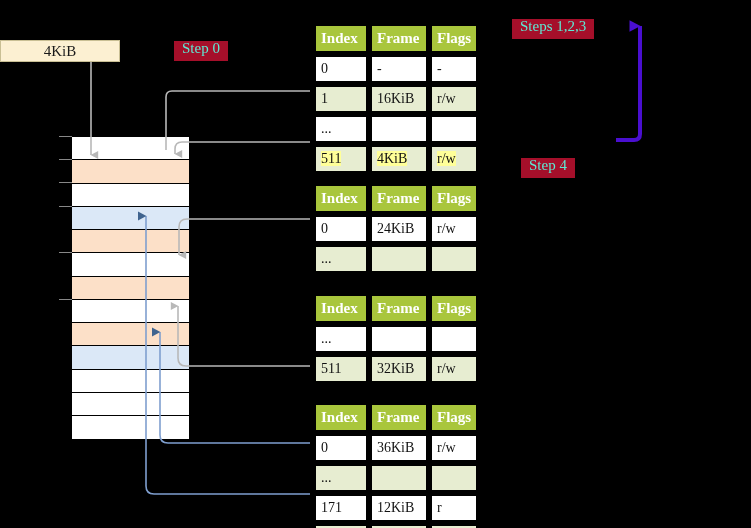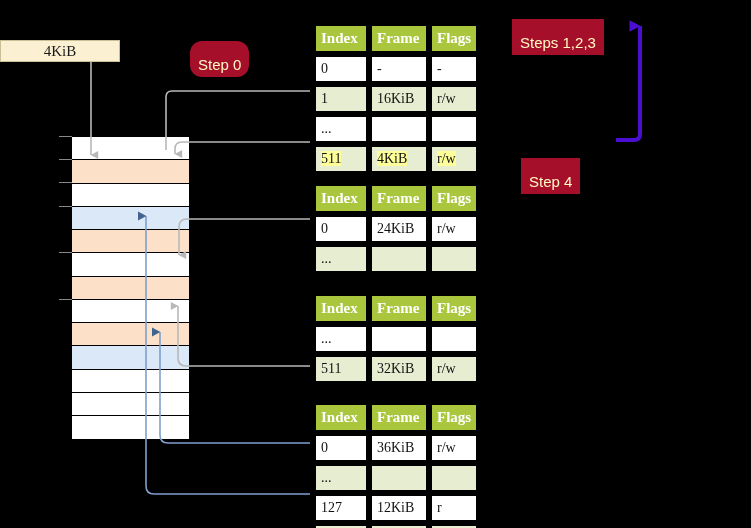--- a/index.html
+++ b/index.html
@@ -1,22 +1,22 @@
 <!DOCTYPE html>
 <html><head>
 <meta charset="utf-8">
 <style>
   html,body{margin:0;padding:0;background:#000;}
   body{width:751px;height:528px;position:relative;overflow:hidden;
        font-family:"Liberation Serif", serif;}
   .root{position:absolute;left:0;top:0;width:751px;height:528px;}
 
   
-  .badge{position:absolute;color:#fef9c3;font-size:15px;line-height:1;
-         padding:16px 8px 5px 8px;white-space:nowrap;font-family:Liberation Sans, sans-serif;}
+  .badge{position:absolute;color:#5eead4;font-size:15px;line-height:1;
+         padding:0 8px 5px 8px;white-space:nowrap;font-family:Liberation Serif, serif;}
   .badge.red{background:#a50f2a;}
   .badge.blue{background:#5b13ef;}
 
   
   .kib-box{position:absolute;left:0;top:40px;width:120px;height:22px;
            background:#fcf0d2;border:1px solid #c9bf94;box-sizing:border-box;
            display:flex;align-items:center;justify-content:center;
            color:#1a1a1a;font-size:15px;}
 
   
@@ -48,21 +48,21 @@
 </style>
 </head>
 <body>
 
 <div class="root">
 
   <div class="kib-box">
     <span>4KiB</span>
   </div>
 
-  <div class="badge red" style="left:190px;top:41px;border-radius:12px;">
+  <div class="badge red" style="left:174px;top:41px;">
     <span>Step 0</span>
   </div>
 
   <div class="badge red" style="left:512px;top:19px;">
     <span>Steps 1,2,3</span>
   </div>
 
 
   <div class="badge red" style="left:521px;top:158px;">
     <span>Step 4</span>
@@ -180,21 +180,21 @@
         <td><span>0</span></td>
         <td><span>36KiB</span></td>
         <td><span>r/w</span></td>
       </tr>
       <tr class="alt">
         <td><span>...</span></td>
         <td><span></span></td>
         <td><span></span></td>
       </tr>
       <tr class="plain">
-        <td><span>127</span></td>
+        <td><span>171</span></td>
         <td><span>12KiB</span></td>
         <td><span>r</span></td>
       </tr>
       <tr class="alt">
         <td><span>...</span></td>
         <td><span></span></td>
         <td><span></span></td>
       </tr>
     </tbody>
   </table>

